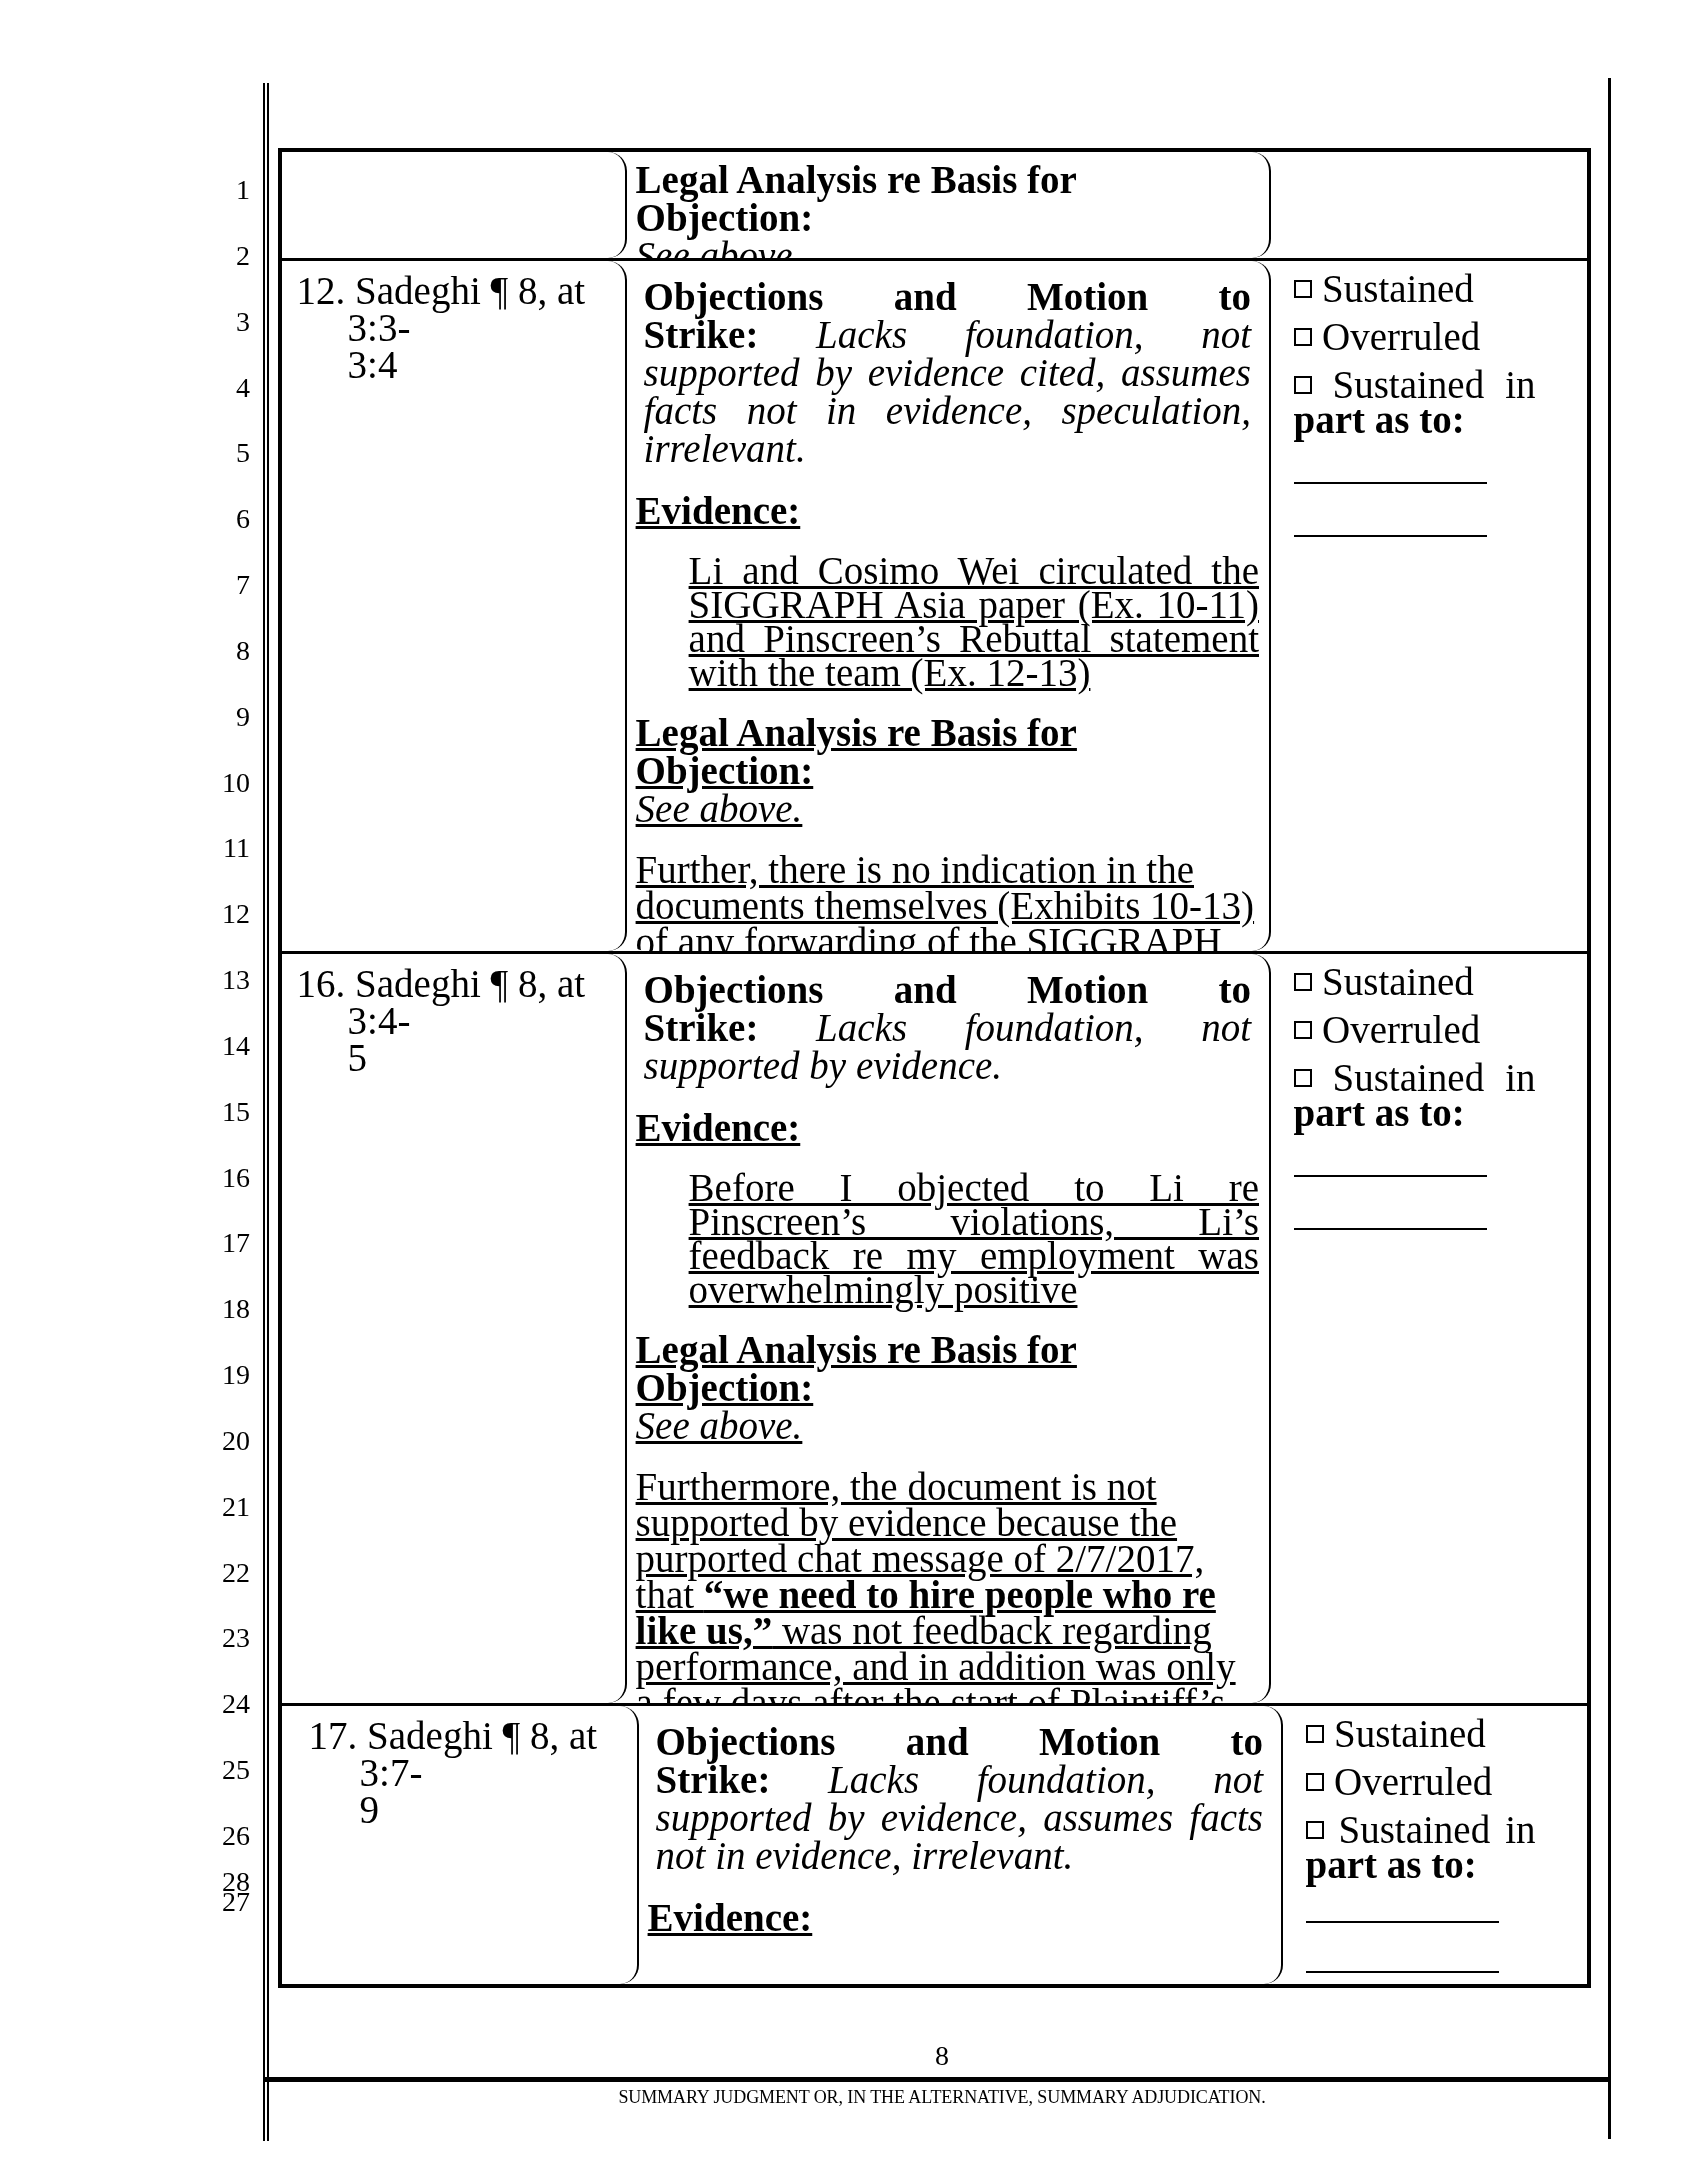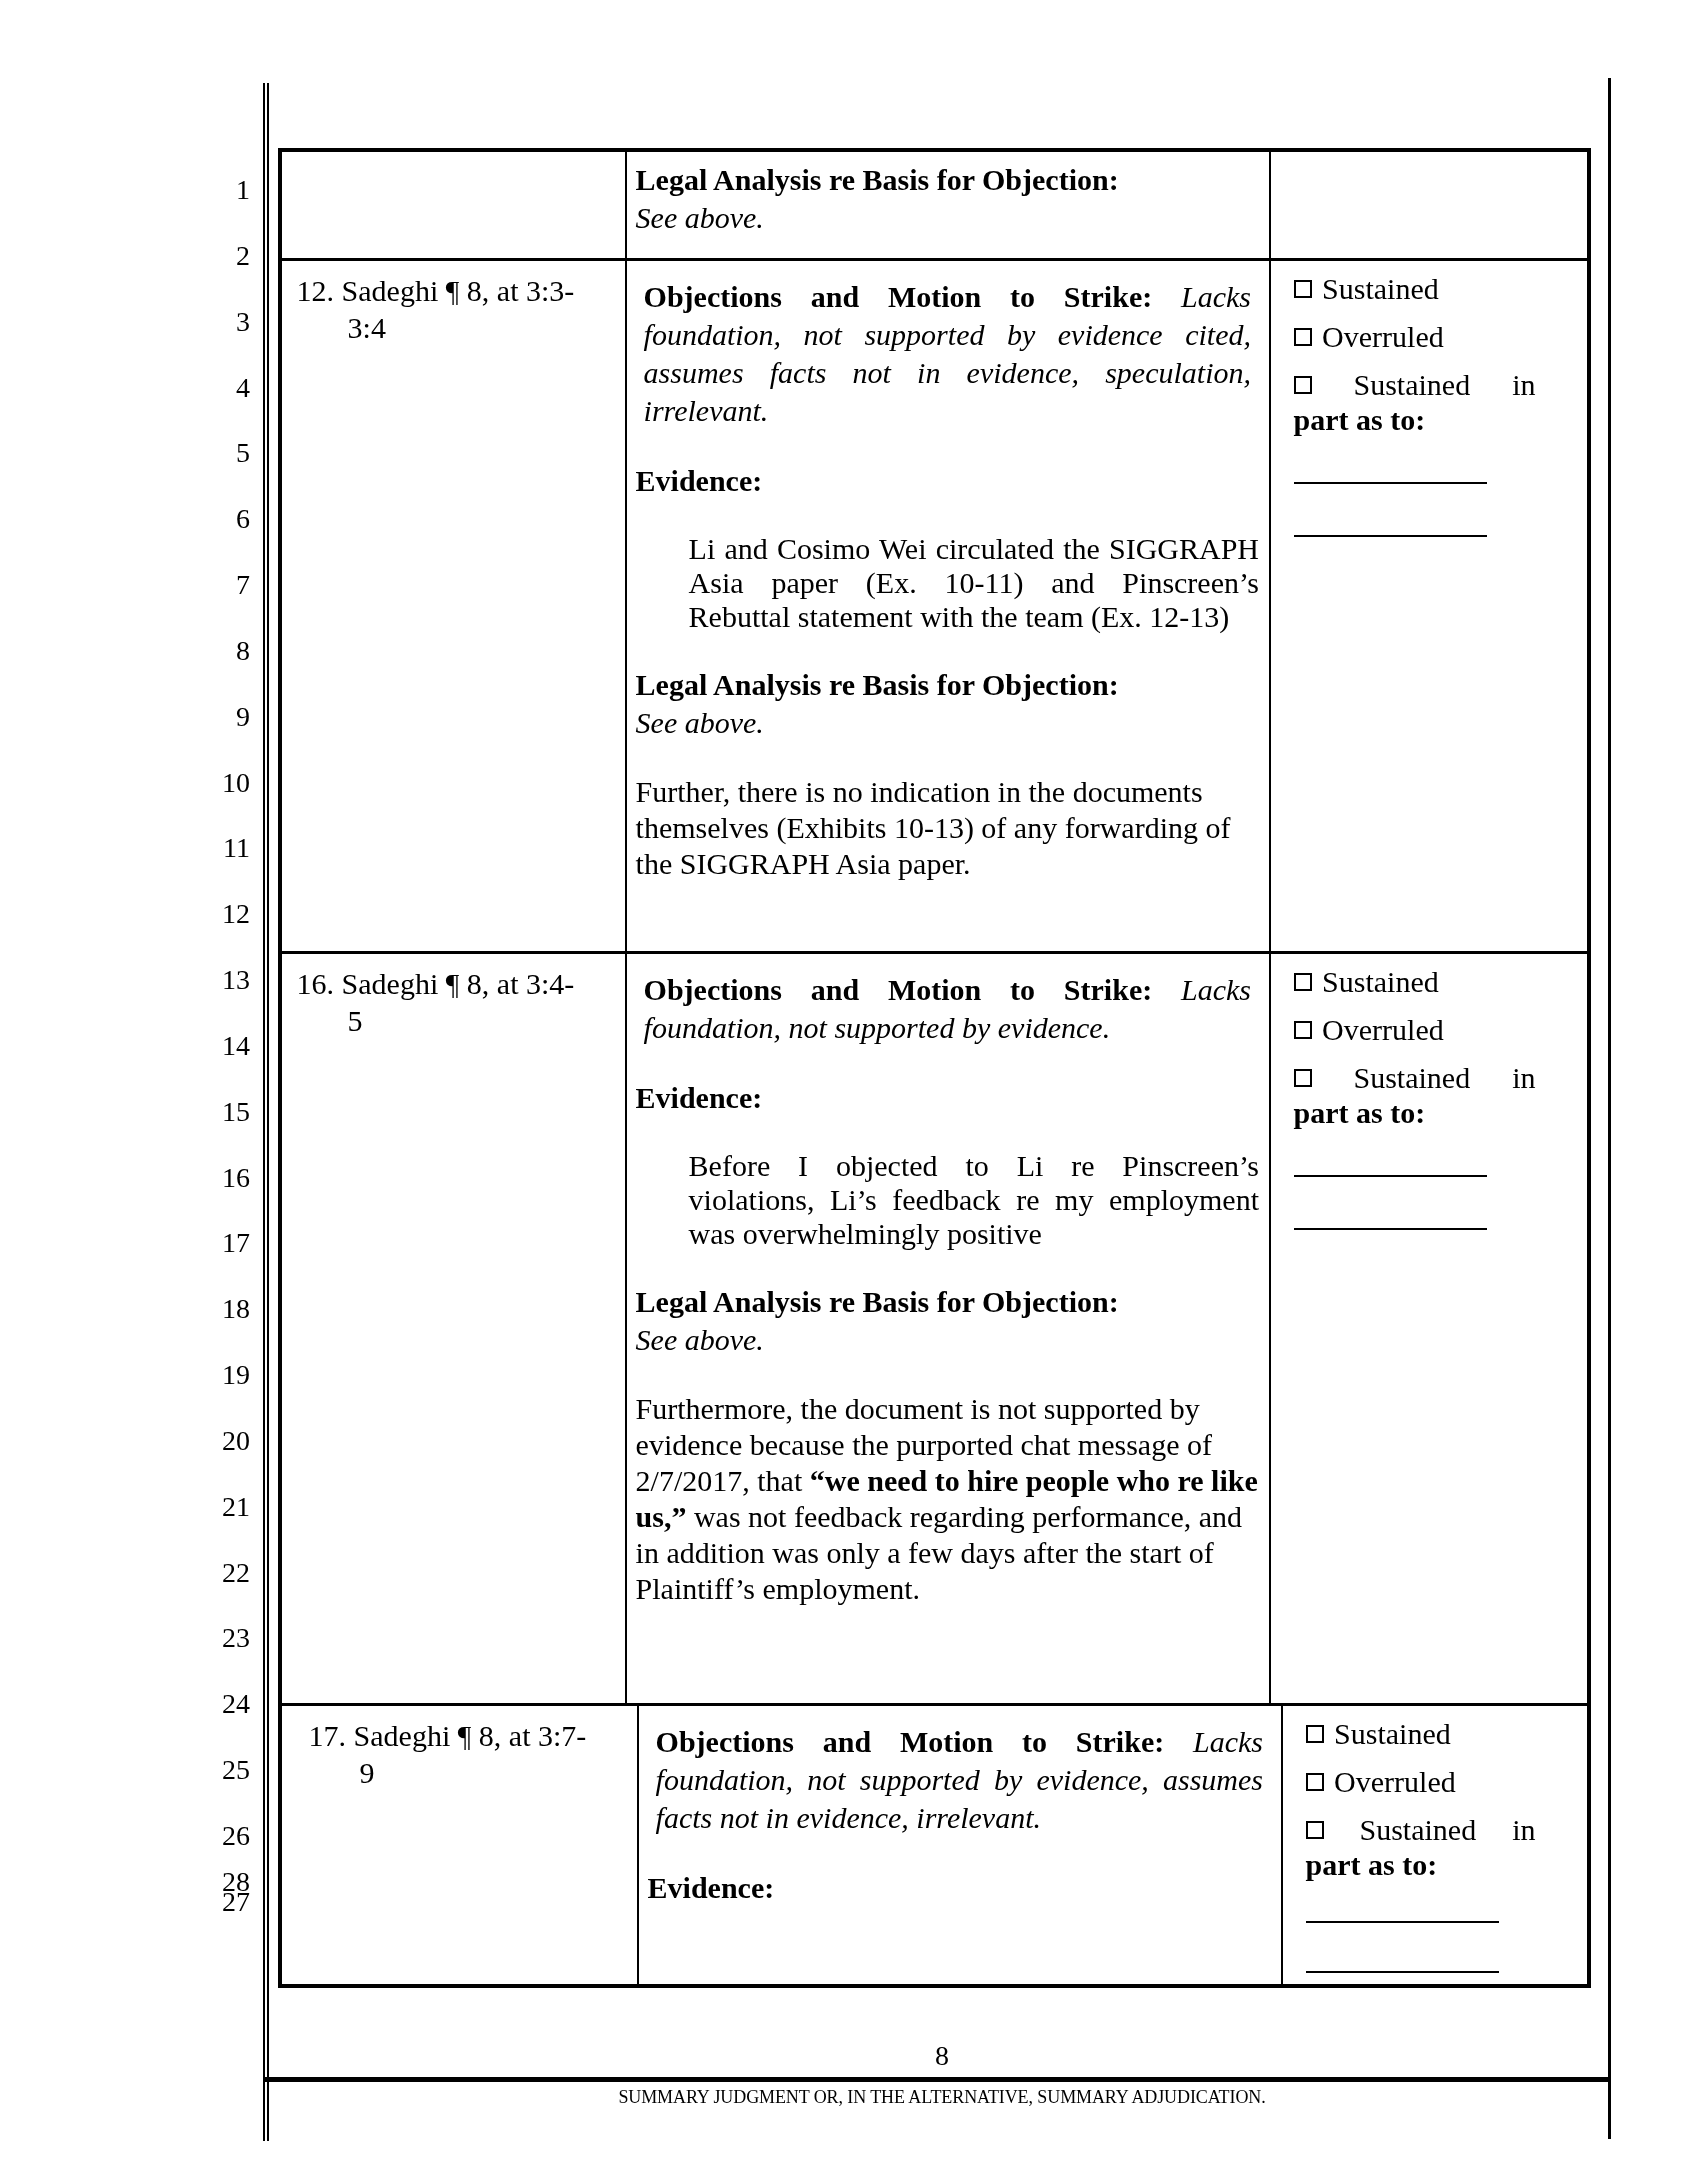--- a/index.html
+++ b/index.html
@@ -14,30 +14,30 @@
   .lineno{position:absolute;left:198px;width:52px;text-align:right;font-size:28px;line-height:28px;}
   
   .otable{position:absolute;left:278px;top:148px;width:1313px;height:1840px;
           border:4.6px solid #000;box-sizing:border-box;display:flex;flex-direction:column;}
   .orow{display:flex;box-sizing:border-box;overflow:hidden;}
   .orow + .orow{border-top:3.3px solid #000;}
   #row-cont{height:106px;}
   #row-15{height:693px;}
   #row-16{height:752px;}
   #row-17{flex:1 1 auto;padding-left:12px;}
-  .cell{box-sizing:border-box;overflow:hidden;font-size:30px;line-height:38px;}
+  .cell{box-sizing:border-box;overflow:hidden;font-size:39px;line-height:38px;border-radius:19px;}
   .c1{width:345px;border-right:2.6px solid #000;padding:10.6px 6.6px 0 14.6px;}
   .c2{width:644px;border-right:2.6px solid #000;padding:9.3px 10px 0 8.6px;}
   .c3{flex:1 1 auto;padding:10.6px 18.5px 0 22.5px;}
   .src{padding-left:51px;text-indent:-51px;line-height:37px;}
   .b{font-weight:bold;}
   .i{font-style:italic;}
   .para{text-align:justify;margin:8px;}
   .paraL{text-align:left;margin:0;}
-  .gap{margin-top:32px;}
+  .gap{margin-top:24px;text-decoration:underline;}
   .quote{margin-left:53px;line-height:34px;text-align:justify;}
   
   .opt{display:flex;align-items:center;gap:10.6px;margin-bottom:15px;line-height:33px;}
   .cbx{width:14px;height:14px;border:2px solid #000;flex:none;margin-top:2px;}
   .sip1{display:flex;justify-content:space-between;align-items:center;padding-right:33px;line-height:33px;}
   .sip2{line-height:37px;font-weight:bold;}
   .blank{width:193px;height:0;border-bottom:2.6px solid #000;}
   .blank.first{margin-top:44px;}
   .blank.second{margin-top:51px;}
   

